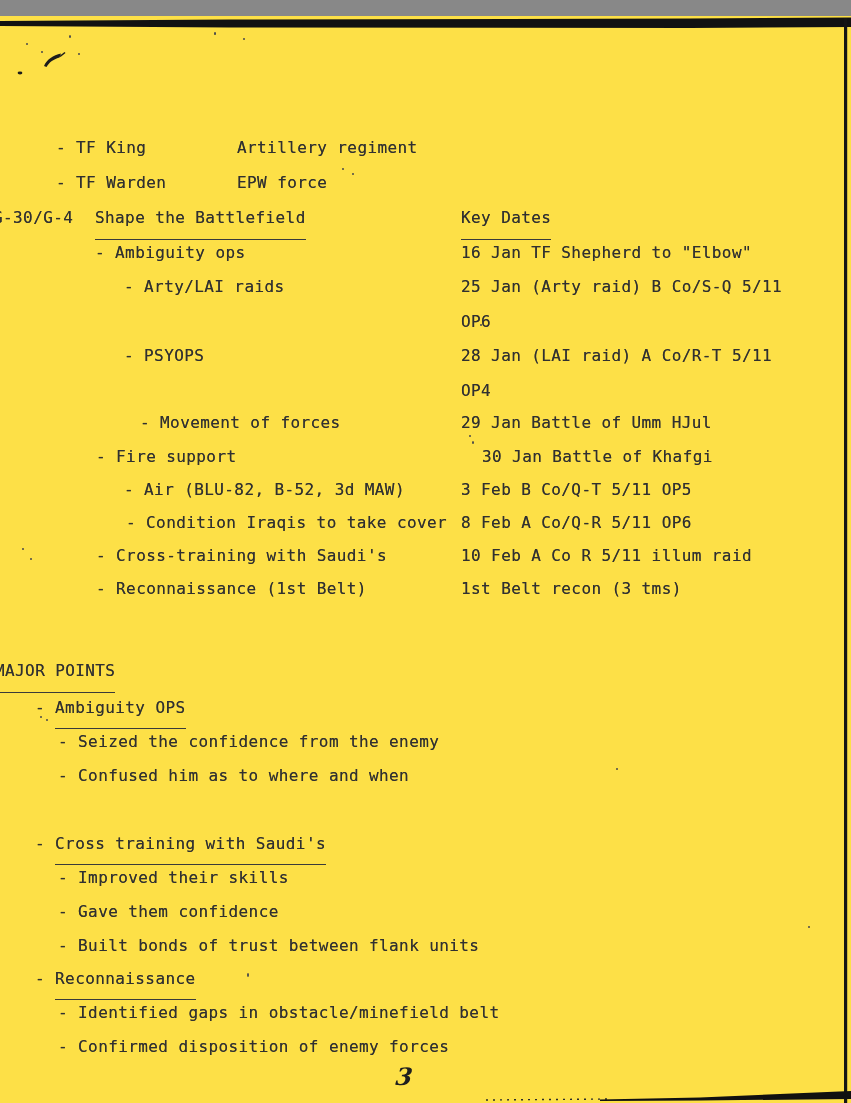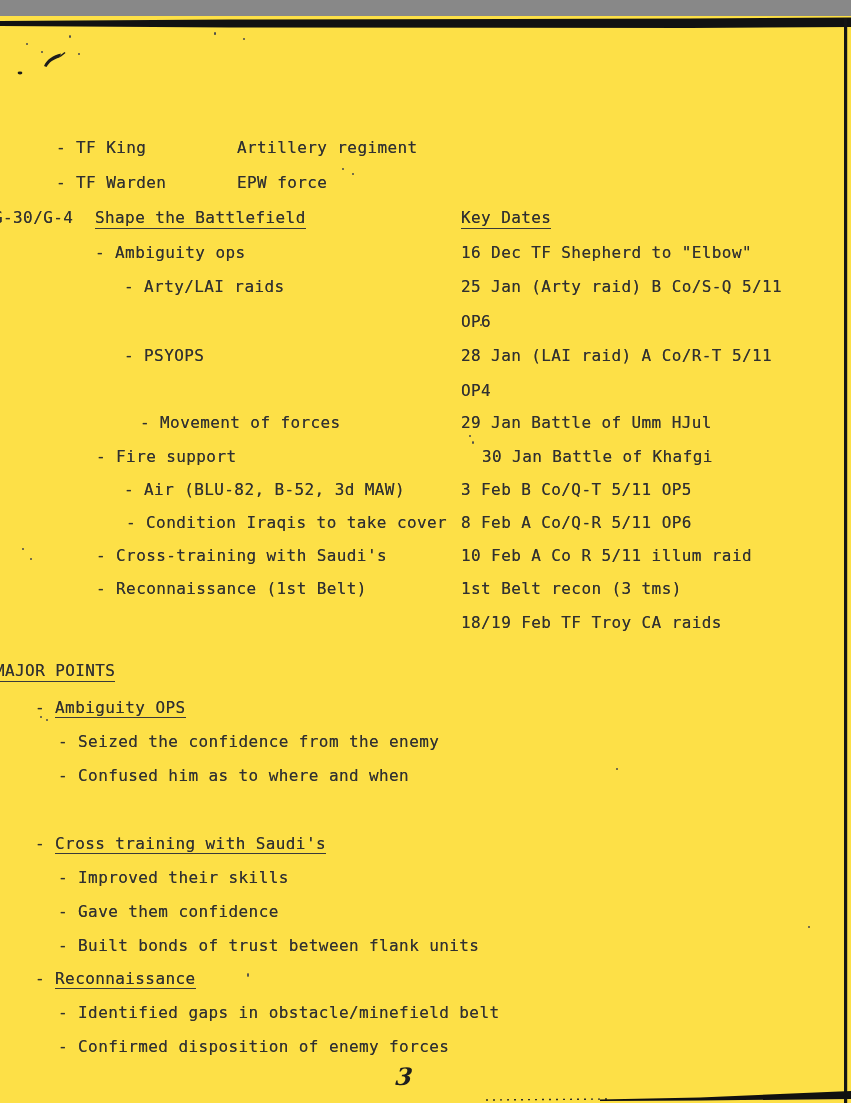--- a/index.html
+++ b/index.html
@@ -15,21 +15,21 @@
   }
   .t{
     position:absolute;
     white-space:pre;
     letter-spacing:0.4px;
     line-height:20px;
     text-shadow:0 0 0.5px rgba(60,60,60,0.75);
   }
   .u{
     border-bottom:1.6px solid #3a3a3a;
-    padding-bottom:0;
+    padding-bottom:11px;
   }
   .pagenum{
     position:absolute;
     font-family:"DejaVu Serif", serif;
     font-style:italic;
     font-size:24px;
     font-weight:bold;
     color:#1f1f1f;
     transform:skewX(-6deg);
   }
@@ -47,21 +47,21 @@
   <div class="t" style="left:56px;top:122px">- TF King</div>
   <div class="t" style="left:237px;top:122px">Artillery regiment</div>
   <div class="t" style="left:56px;top:157px">- TF Warden</div>
   <div class="t" style="left:237px;top:157px">EPW force</div>
 
   <div class="t" style="left:-7px;top:192px">G-30/G-4</div>
   <div class="t u" style="left:95px;top:192px">Shape the Battlefield</div>
   <div class="t u" style="left:461px;top:192px">Key Dates</div>
 
   <div class="t" style="left:95px;top:227px">- Ambiguity ops</div>
-  <div class="t" style="left:461px;top:227px">16 Dec TF Shepherd to "Elbow"</div>
+  <div class="t" style="left:461px;top:227px">16 Jan TF Shepherd to "Elbow"</div>
 
   <div class="t" style="left:124px;top:261px">- Arty/LAI raids</div>
   <div class="t" style="left:461px;top:261px">25 Jan (Arty raid) B Co/S-Q 5/11</div>
 
   <div class="t" style="left:461px;top:296px">OP6</div>
 
   <div class="t" style="left:124px;top:330px">- PSYOPS</div>
   <div class="t" style="left:461px;top:330px">28 Jan (LAI raid) A Co/R-T 5/11</div>
 
   <div class="t" style="left:461px;top:365px">OP4</div>
@@ -77,21 +77,20 @@
 
   <div class="t" style="left:126px;top:497px">- Condition Iraqis to take cover</div>
   <div class="t" style="left:461px;top:497px">8 Feb A Co/Q-R 5/11 OP6</div>
 
   <div class="t" style="left:96px;top:530px">- Cross-training with Saudi's</div>
   <div class="t" style="left:461px;top:530px">10 Feb A Co R 5/11 illum raid</div>
 
   <div class="t" style="left:96px;top:563px">- Reconnaissance (1st Belt)</div>
   <div class="t" style="left:461px;top:563px">1st Belt recon (3 tms)</div>
 
-  <div class="t" style="left:461px;top:597px">18/19 Feb TF Troy CA raids</div>
 
   <div class="t u" style="left:-5px;top:645px">MAJOR POINTS</div>
 
   <div class="t" style="left:35px;top:682px"><span>- </span><span class="u">Ambiguity OPS</span></div>
   <div class="t" style="left:58px;top:716px">- Seized the confidence from the enemy</div>
   <div class="t" style="left:58px;top:750px">- Confused him as to where and when</div>
 
   <div class="t" style="left:35px;top:818px"><span>- </span><span class="u">Cross training with Saudi's</span></div>
   <div class="t" style="left:58px;top:852px">- Improved their skills</div>
   <div class="t" style="left:58px;top:886px">- Gave them confidence</div>

